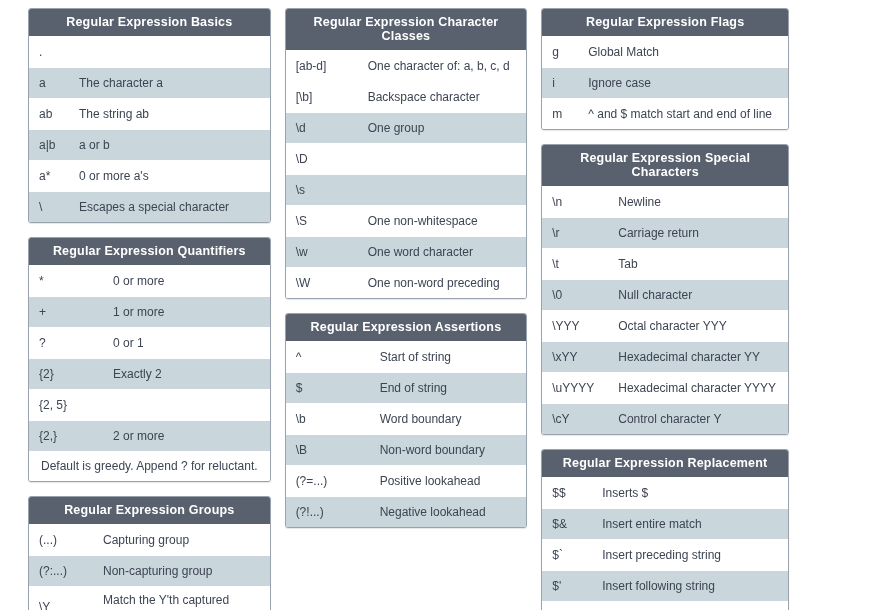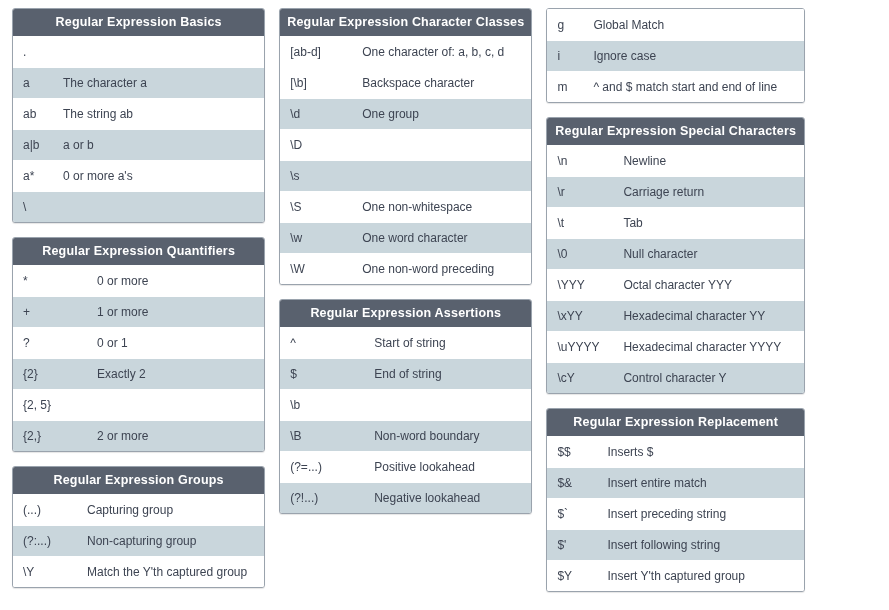--- a/index.html
+++ b/index.html
@@ -11,21 +11,21 @@
     width: 889px;
     height: 610px;
     font-family: "Liberation Sans", sans-serif;
     font-size: 12px;
     color: #3d4452;
   }
   .sheet {
     position: relative;
     width: 817px;
     height: 610px;
-    padding: 8px 12px;
+    padding: 8px 28px;
     box-sizing: border-box;
     display: flex;
     gap: 14px;
     align-items: flex-start;
   }
   .column {
     display: flex;
     flex-direction: column;
     gap: 14px;
   }
@@ -129,20 +129,21 @@
       <div class="row dark">
         <div class="key">a|b</div>
         <div class="val">a or b</div>
       </div>
       <div class="row light">
         <div class="key">a*</div>
         <div class="val">0 or more a's</div>
       </div>
       <div class="row dark">
         <div class="key">\</div>
+        <div class="val">Escapes a special character</div>
       </div>
     </div>
 
     <div class="card k-q">
       <div class="card-title">Regular Expression Quantifiers</div>
       <div class="row light">
         <div class="key">*</div>
         <div class="val">0 or more</div>
       </div>
       <div class="row dark">
@@ -157,20 +158,21 @@
         <div class="key">{2}</div>
         <div class="val">Exactly 2</div>
       </div>
       <div class="row light">
         <div class="key">{2, 5}</div>
       </div>
       <div class="row dark">
         <div class="key">{2,}</div>
         <div class="val">2 or more</div>
       </div>
+      <div class="note">Default is greedy. Append ? for reluctant.</div>
     </div>
 
     <div class="card k-g">
       <div class="card-title">Regular Expression Groups</div>
       <div class="row light">
         <div class="key">(...)</div>
         <div class="val">Capturing group</div>
       </div>
       <div class="row dark">
         <div class="key">(?:...)</div>
@@ -225,40 +227,42 @@
       <div class="row light">
         <div class="key">^</div>
         <div class="val">Start of string</div>
       </div>
       <div class="row dark">
         <div class="key">$</div>
         <div class="val">End of string</div>
       </div>
       <div class="row light">
         <div class="key">\b</div>
+        <div class="val">Word boundary</div>
       </div>
       <div class="row dark">
         <div class="key">\B</div>
         <div class="val">Non-word boundary</div>
       </div>
       <div class="row light">
         <div class="key">(?=...)</div>
         <div class="val">Positive lookahead</div>
       </div>
       <div class="row dark">
         <div class="key">(?!...)</div>
         <div class="val">Negative lookahead</div>
       </div>
     </div>
 
   </div>
 
   <div class="column col-3">
 
     <div class="card k-fl">
+      <div class="card-title">Regular Expression Flags</div>
       <div class="row light">
         <div class="key">g</div>
         <div class="val">Global Match</div>
       </div>
       <div class="row dark">
         <div class="key">i</div>
         <div class="val">Ignore case</div>
       </div>
       <div class="row light">
         <div class="key">m</div>

